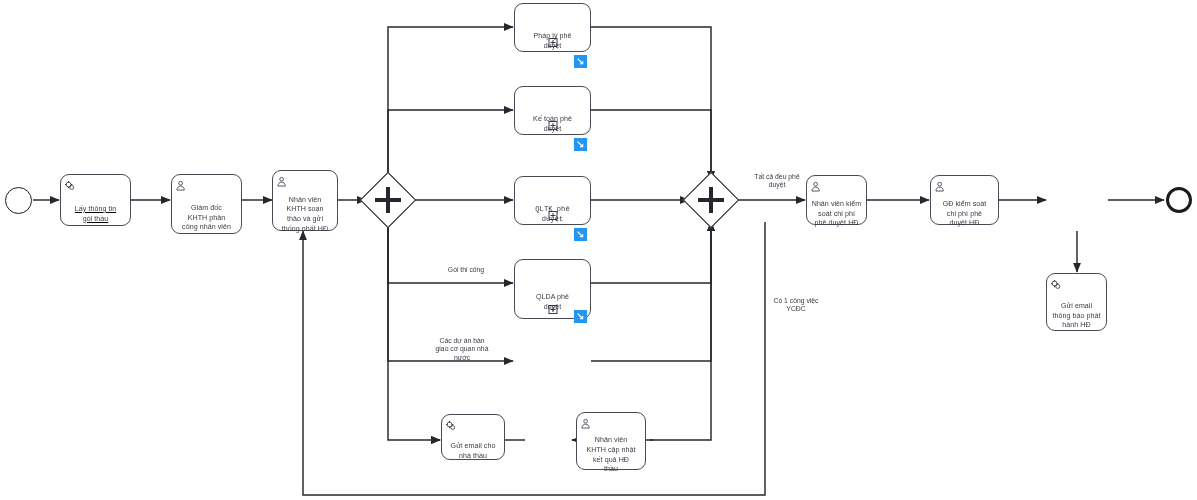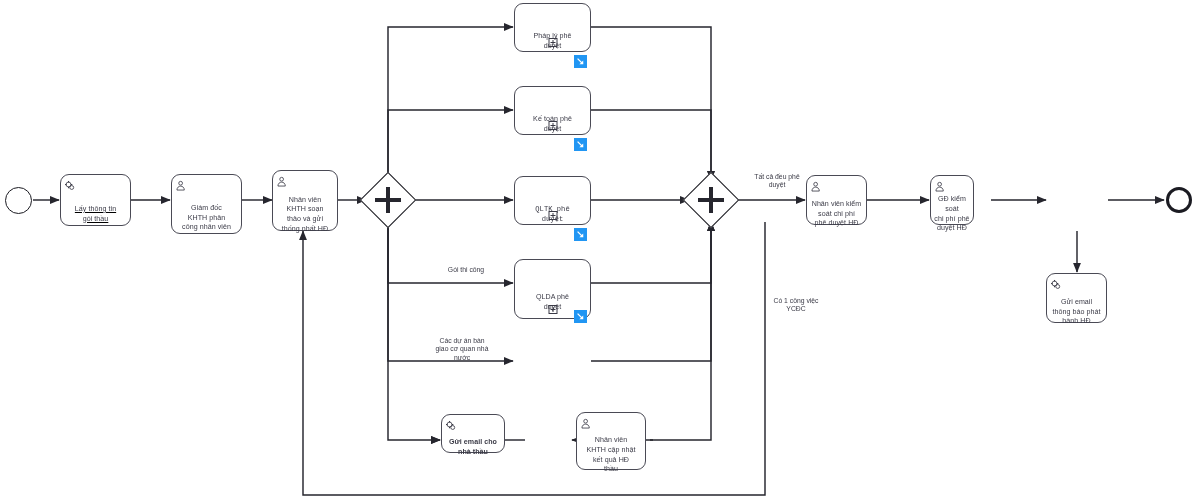--- a/index.html
+++ b/index.html
@@ -216,21 +216,21 @@
     <span class="expand"></span>
   </div>
   <div class="drill" style="left:574px;top:310px;">
     <svg viewBox="0 0 13 13" width="13" height="13">
       <path d="M3.6,3.6 L8.6,8.6" stroke="#fff" stroke-width="1.3" fill="none"></path>
       <path d="M9.3,9.3 L5.4,9.2 L9.2,5.4 z" fill="#fff"></path>
     </svg>
   </div>
 
 
-  <div class="node task has-icon" style="left:441px;top:414px;width:64px;height:39px;font-weight:bold;">
+  <div class="node task has-icon" style="left:441px;top:414px;width:64px;height:46px;">
     <span class="ticon">
       <svg viewBox="0 0 16 16" width="12" height="12">
         <g fill="none" stroke="#3a3a46" stroke-width="1.1">
           <circle cx="6" cy="6" r="3.2"></circle>
             <circle cx="10.3" cy="10" r="2.6"></circle>
         </g>
         <g fill="#3a3a46">
           <rect x="5.3" y="1.3" width="1.5" height="2"></rect>
             <rect x="5.3" y="9" width="1.5" height="2"></rect>
           <rect x="1.4" y="5.3" width="2" height="1.5"></rect>
@@ -266,37 +266,37 @@
           <path d="M2.6,13.4 C2.6,9.9 5,8.2 7.5,8.2 C10,8.2 12.4,9.9 12.4,13.4"></path>
           <path d="M2.6,13.4 L12.4,13.4"></path>
         </g>
       </svg>
     </span>
     <span class="label">Nhân viên kiểm
 soát chi phí
 phê duyệt HĐ</span>
   </div>
 
-  <div class="node task has-icon" style="left:930px;top:175px;width:44px;height:50px;">
+  <div class="node task has-icon" style="left:930px;top:175px;width:69px;height:50px;">
     <span class="ticon">
       <svg viewBox="0 0 16 16" width="12" height="12">
         <g fill="none" stroke="#3a3a46" stroke-width="1.1">
           <circle cx="7.5" cy="4.3" r="2.5"></circle>
           <path d="M2.6,13.4 C2.6,9.9 5,8.2 7.5,8.2 C10,8.2 12.4,9.9 12.4,13.4"></path>
           <path d="M2.6,13.4 L12.4,13.4"></path>
         </g>
       </svg>
     </span>
     <span class="label">GĐ kiểm soát
 chi phí phê
 duyệt HĐ</span>
   </div>
 
 
-  <div class="node task has-icon" style="left:1046px;top:273px;width:61px;height:50px;">
+  <div class="node task has-icon" style="left:1046px;top:273px;width:61px;height:58px;">
     <span class="ticon">
       <svg viewBox="0 0 16 16" width="12" height="12">
         <g fill="none" stroke="#3a3a46" stroke-width="1.1">
           <circle cx="6" cy="6" r="3.2"></circle>
             <circle cx="10.3" cy="10" r="2.6"></circle>
         </g>
         <g fill="#3a3a46">
           <rect x="5.3" y="1.3" width="1.5" height="2"></rect>
             <rect x="5.3" y="9" width="1.5" height="2"></rect>
           <rect x="1.4" y="5.3" width="2" height="1.5"></rect>

